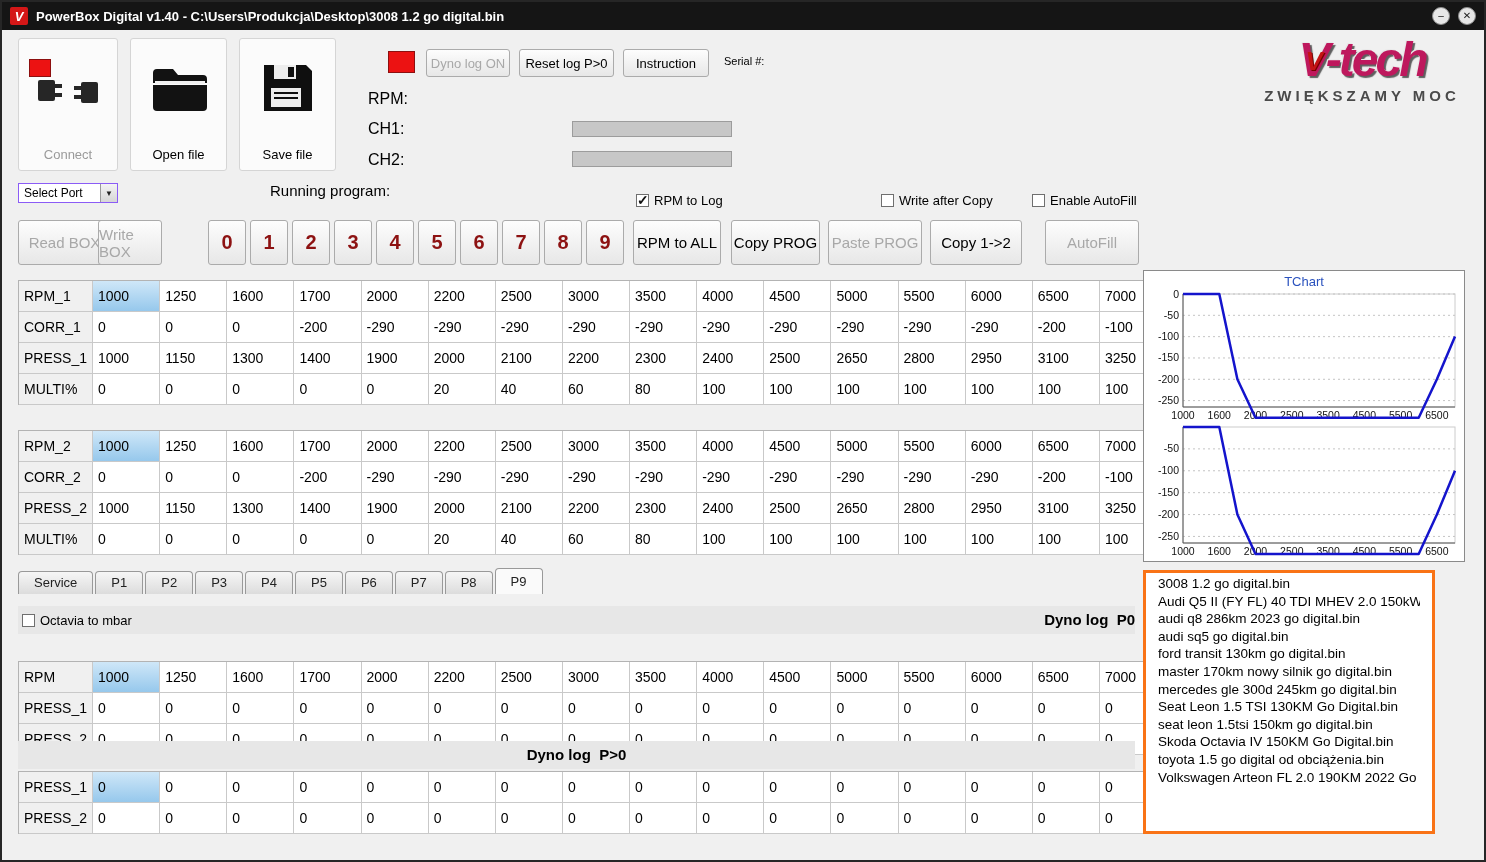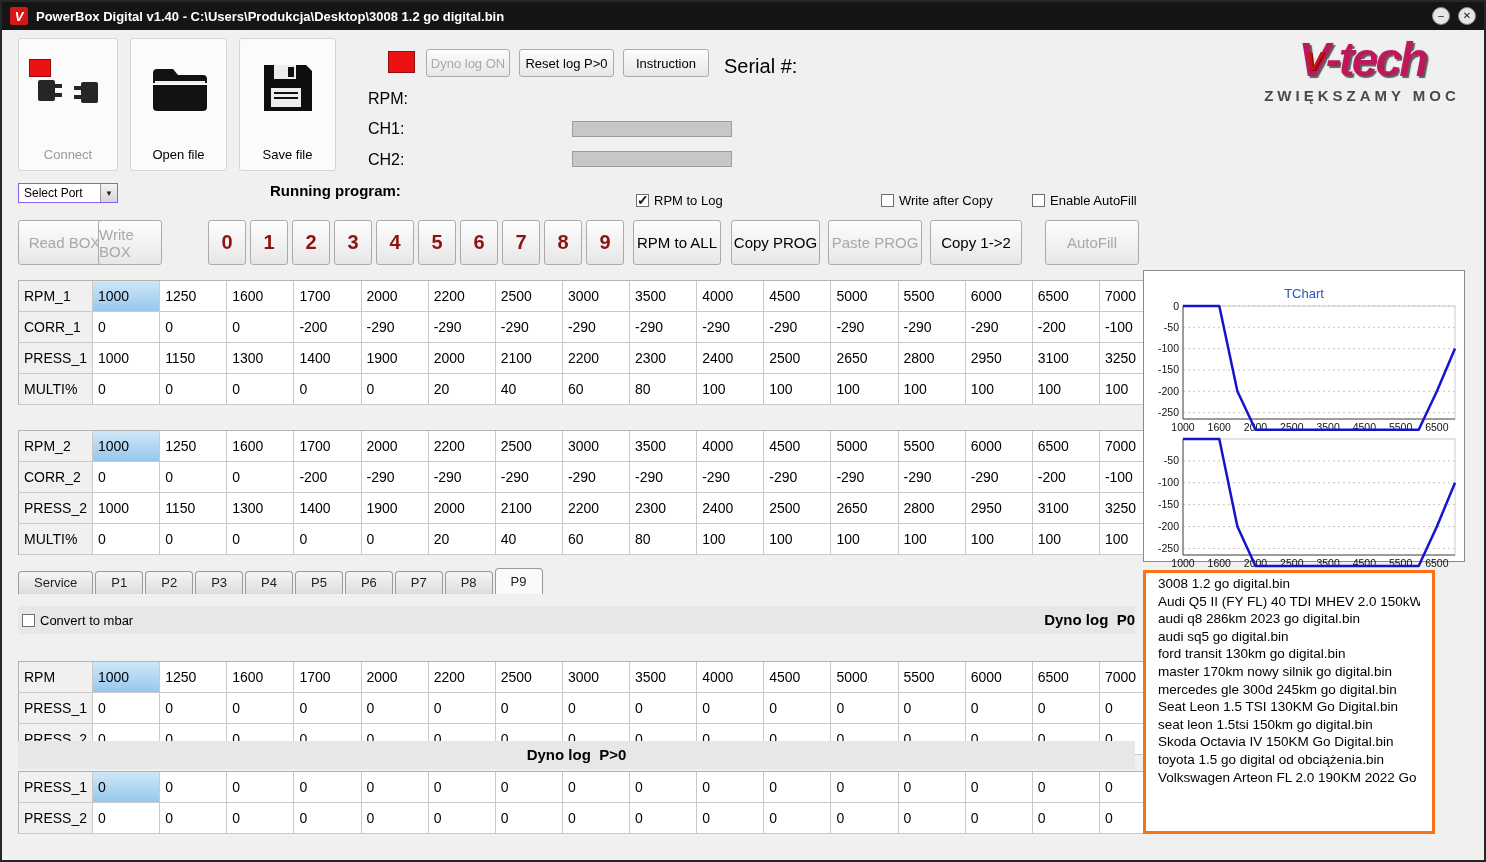--- a/index.html
+++ b/index.html
@@ -52,21 +52,21 @@
 
   
   .tabbar { position:absolute; left:16px; top:566px; height:26px; display:flex; align-items:flex-end; }
   .tab { height:23px; line-height:22px; padding:0 15px; font-size:13px; color:#222; background:linear-gradient(#f6f6f6,#dcdcdc); border:1px solid #999; border-bottom:none; border-radius:4px 4px 0 0; margin-right:2px; }
   .tab.active { height:26px; line-height:26px; background:#fafafa; }
 
   .band { position:absolute; left:16px; width:1117px; height:28px; background:#e7e7e7; text-align:center; font-weight:bold; font-size:15px; line-height:28px; color:#000; white-space:pre; }
 
   
   .chartbox { position:absolute; left:1141px; top:268px; width:322px; height:292px; background:#fff; border:1px solid #8a8a8a; }
-  .chart-title { text-align:center; font-size:13px; color:#2a52be; padding-top:15px; }
+  .chart-title { text-align:center; font-size:13px; color:#2a52be; padding-top:3px; }
   .filebox { position:absolute; left:1141px; top:568px; width:292px; height:264px; background:#fff; border:3px solid #f97316; padding:2px 12px; overflow:hidden; }
   .file-item { font-size:13.5px; line-height:17.6px; white-space:nowrap; overflow:hidden; color:#000; }
 </style>
 </head>
 <body>
 
 <div class="window">
 
   <div class="titlebar">
     <div class="tb-logo">V</div>
@@ -115,29 +115,29 @@
         <rect x="14" y="36" width="24" height="2" fill="#0f0f0f"></rect>
       </svg>
     </div>
     <div class="blabel">Save file</div>
   </div>
 
   <div class="indicator" style="left:386px;top:49px;width:27px;height:22px;"></div>
   <div class="btn disabled" style="left:424px;top:47px;width:84px;height:28px;">Dyno log ON</div>
   <div class="btn" style="left:517px;top:47px;width:95px;height:28px;">Reset log P&gt;0</div>
   <div class="btn" style="left:621px;top:47px;width:86px;height:28px;">Instruction</div>
-  <div class="io-label" style="left:722px;top:53px;font-size:20px;text-align:center;">Serial #:</div>
+  <div class="io-label" style="left:722px;top:53px;font-size:11px;text-align:center;">Serial #:</div>
 
   <div class="io-label" style="top:88px;">RPM:</div>
   <div class="io-label" style="top:118px;">CH1:</div>
   <div class="io-label" style="top:149px;">CH2:</div>
   <div class="pbar" style="top:119px;"></div>
   <div class="pbar" style="top:149px;"></div>
 
-  <div class="io-label" style="left:268px;top:180px;font-size:15px;font-weight:bold;">Running program:</div>
+  <div class="io-label" style="left:268px;top:180px;font-size:15px;font-weight:normal;">Running program:</div>
 
   <div class="select">
     <span>Select Port</span>
     <span class="arrow">▼</span>
   </div>
 
   <label class="chk checked" style="left:634px;top:191px;">
     <span class="box"></span>
       <span class="chk-label">RPM to Log</span>
   </label>
@@ -328,21 +328,21 @@
       <div class="tab">P5</div>
       <div class="tab">P6</div>
       <div class="tab">P7</div>
       <div class="tab">P8</div>
       <div class="tab active">P9</div>
     </div>
 
   <div class="band" style="top:604px;text-align:right;">Dyno log  P0</div>
   <label class="chk" style="left:20px;top:611px;">
     <span class="box"></span>
-      <span class="chk-label">Convert to mbar</span>
+      <span class="chk-label">Octavia to mbar</span>
   </label>
   <div class="grid" style="top:636px;margin-top:23px;">
       <div class="cell rowlabel">RPM</div>
       <div class="cell hl">1000</div>
       <div class="cell">1250</div>
       <div class="cell">1600</div>
       <div class="cell">1700</div>
       <div class="cell">2000</div>
       <div class="cell">2200</div>
       <div class="cell">2500</div>

